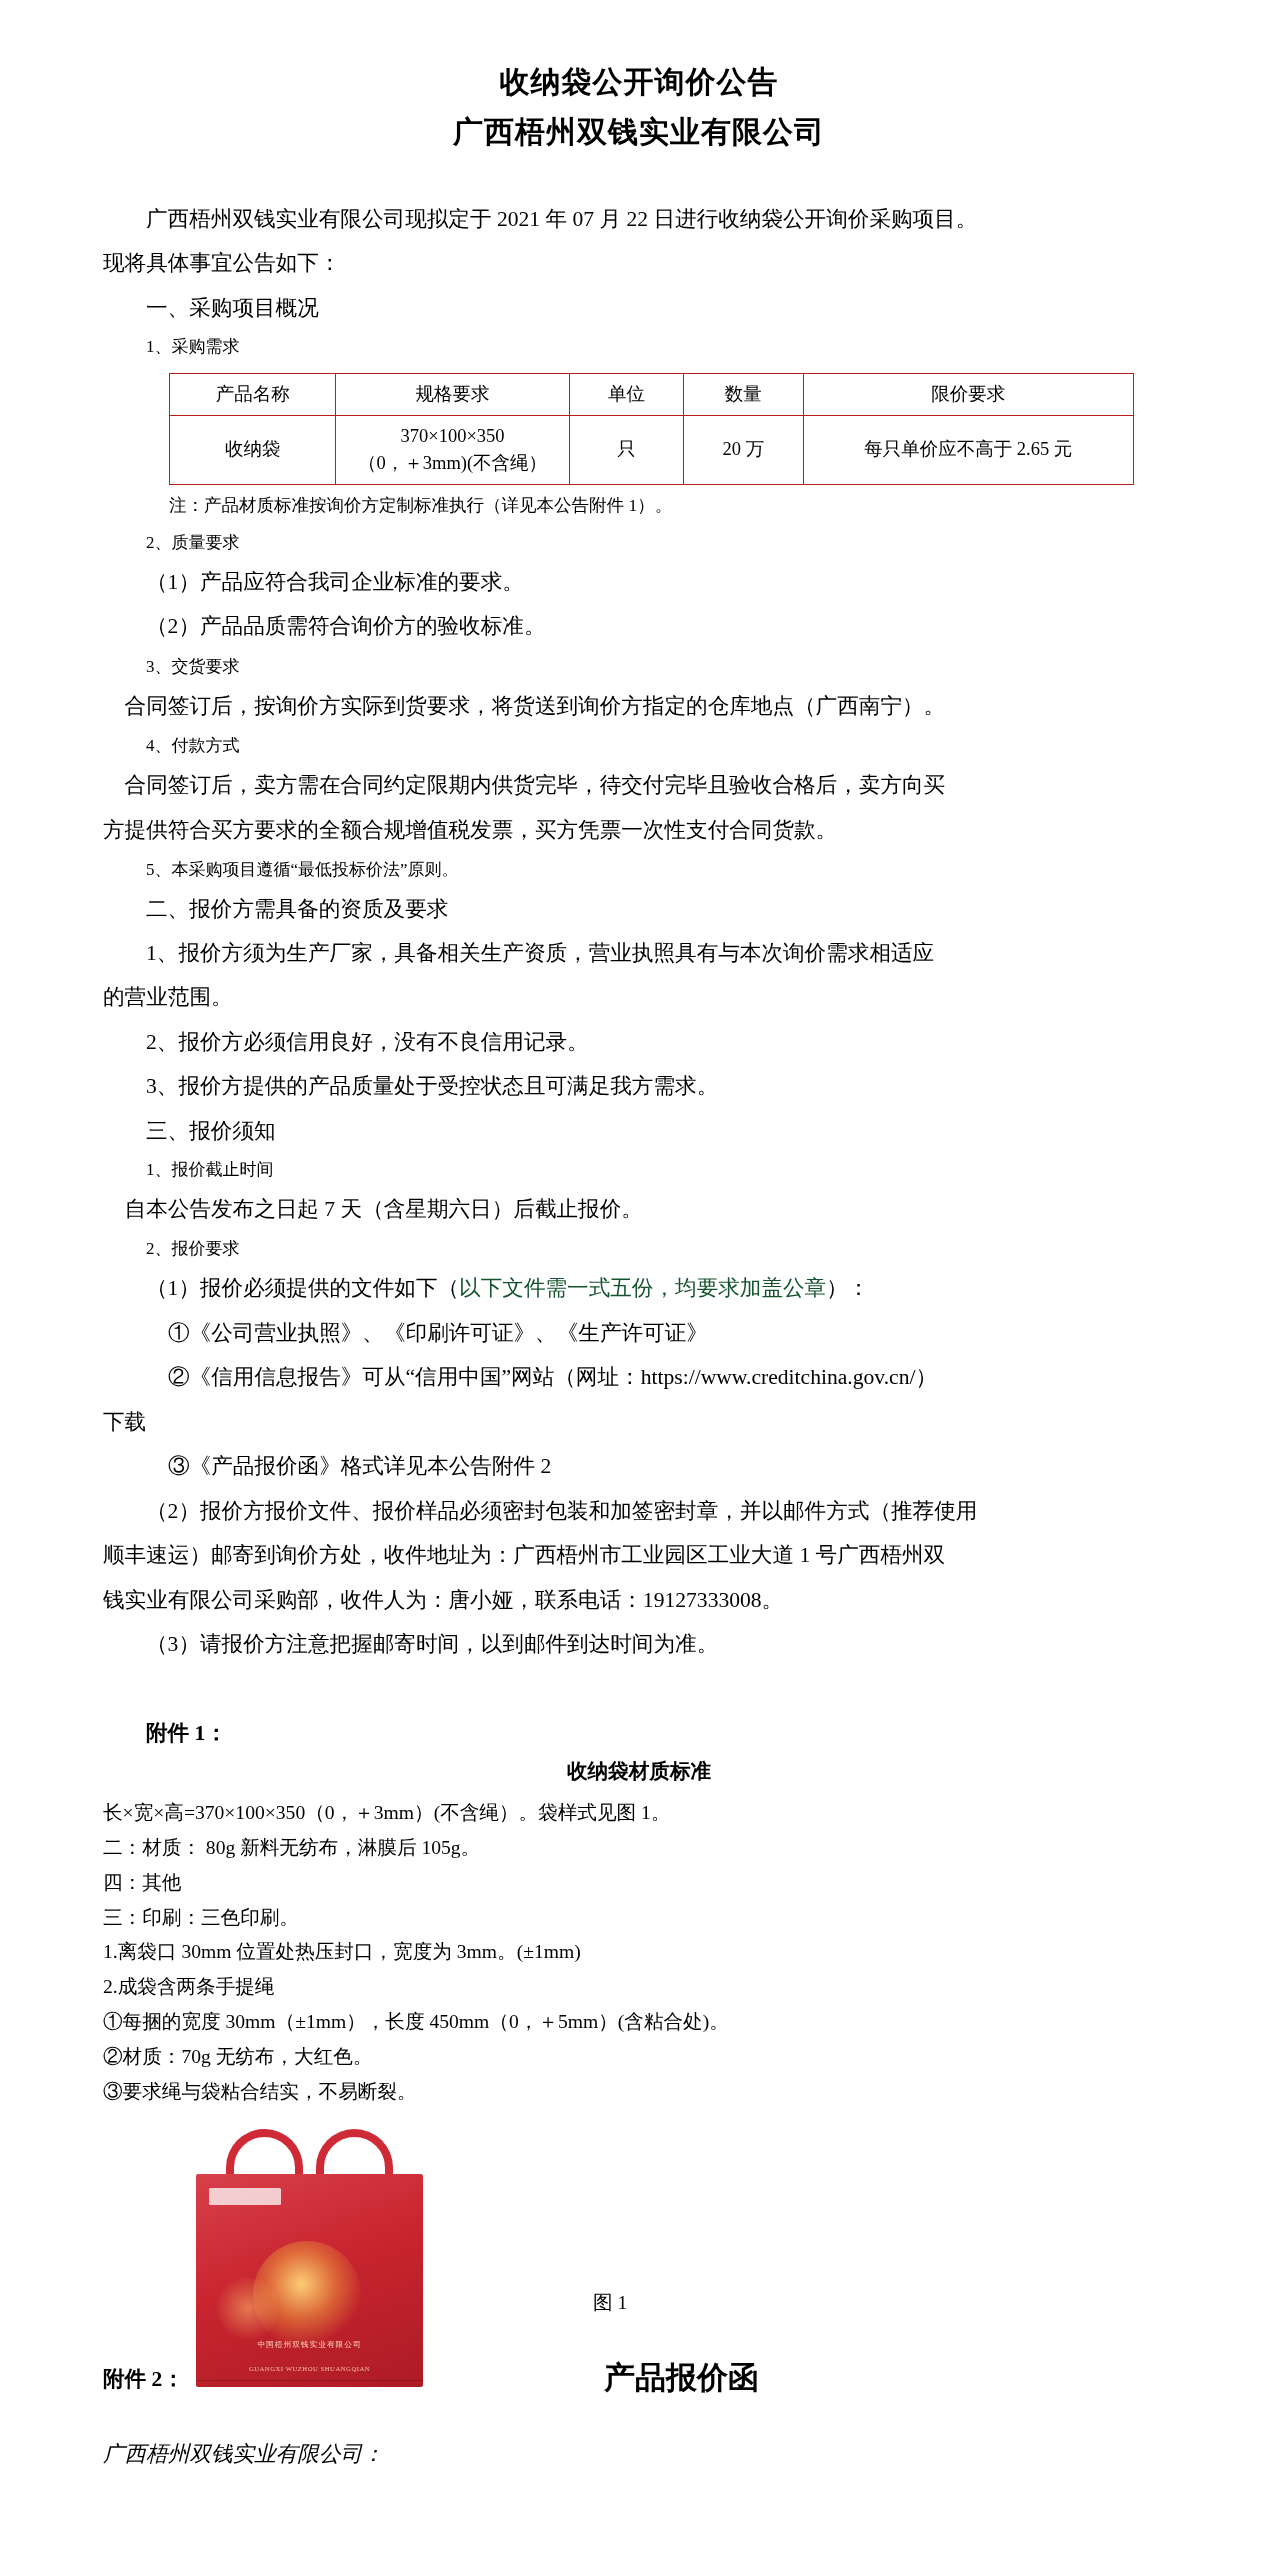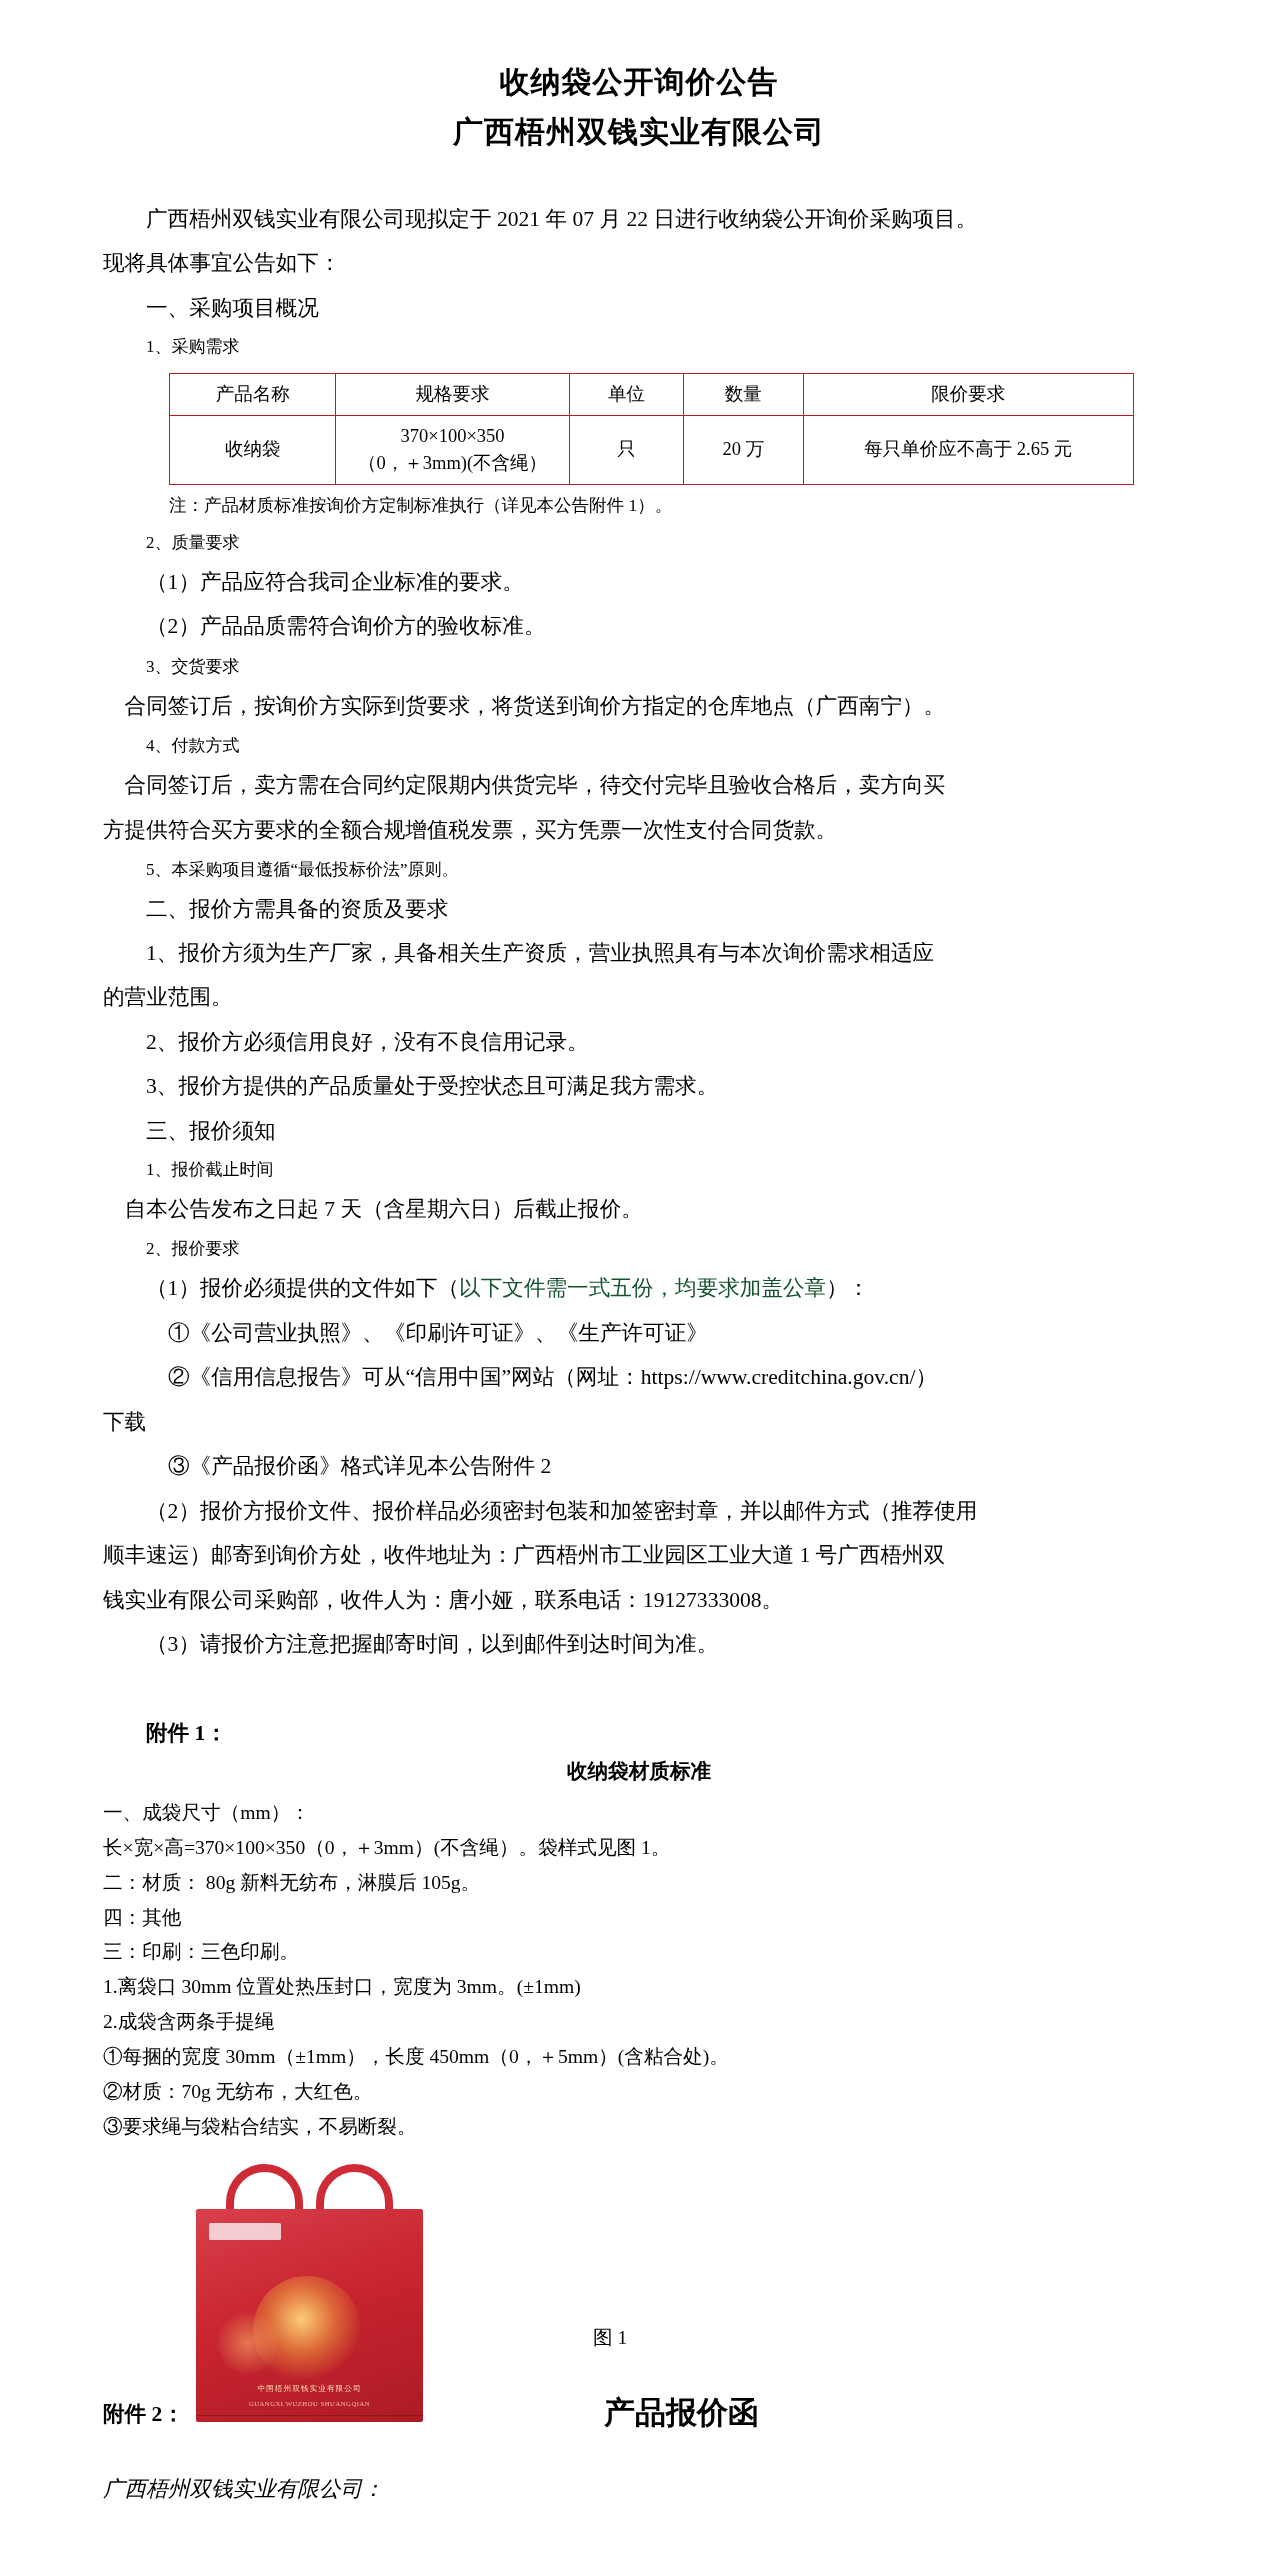--- a/index.html
+++ b/index.html
@@ -184,21 +184,21 @@
     top: 103px;
     width: 62px;
     height: 62px;
     border-radius: 50%;
     background: radial-gradient(circle at 50% 50%, rgba(255,190,110,0.55) 0%, rgba(200,40,48,0) 75%);
   }
   .bag-text {
     position: absolute;
     left: 0;
     right: 0;
-    bottom: 28px;
+    bottom: 37px;
     text-align: center;
     font-size: 7.7px;
     color: rgba(255,225,190,0.92);
     letter-spacing: 1px;
   }
   .bag-text2 {
     position: absolute;
     left: 0;
     right: 0;
     bottom: 15.5px;
@@ -291,21 +291,20 @@
   <p class="para indent2">（2）报价方报价文件、报价样品必须密封包装和加签密封章，并以邮件方式（推荐使用</p>
   <p class="para">顺丰速运）邮寄到询价方处，收件地址为：广西梧州市工业园区工业大道 1 号广西梧州双</p>
   <p class="para">钱实业有限公司采购部，收件人为：唐小娅，联系电话：19127333008。</p>
   <p class="para indent2">（3）请报价方注意把握邮寄时间，以到邮件到达时间为准。</p>
 
   <div class="spacer-lg"></div>
 
   <p class="attach-label">附件 1：</p>
   <p class="attach-title">收纳袋材质标准</p>
 
-  <p class="spec-line">一、成袋尺寸（mm）：</p>
   <p class="spec-line">长×宽×高=370×100×350（0，＋3mm）(不含绳）。袋样式见图 1。</p>
   <p class="spec-line">二：材质： 80g 新料无纺布，淋膜后 105g。</p>
   <p class="spec-line">四：其他</p>
   <p class="spec-line">三：印刷：三色印刷。</p>
   <p class="spec-line">1.离袋口 30mm 位置处热压封口，宽度为 3mm。(±1mm)</p>
   <p class="spec-line">2.成袋含两条手提绳</p>
   <p class="spec-line">①每捆的宽度 30mm（±1mm），长度 450mm（0，＋5mm）(含粘合处)。</p>
   <p class="spec-line">②材质：70g 无纺布，大红色。</p>
   <p class="spec-line">③要求绳与袋粘合结实，不易断裂。</p>
 

